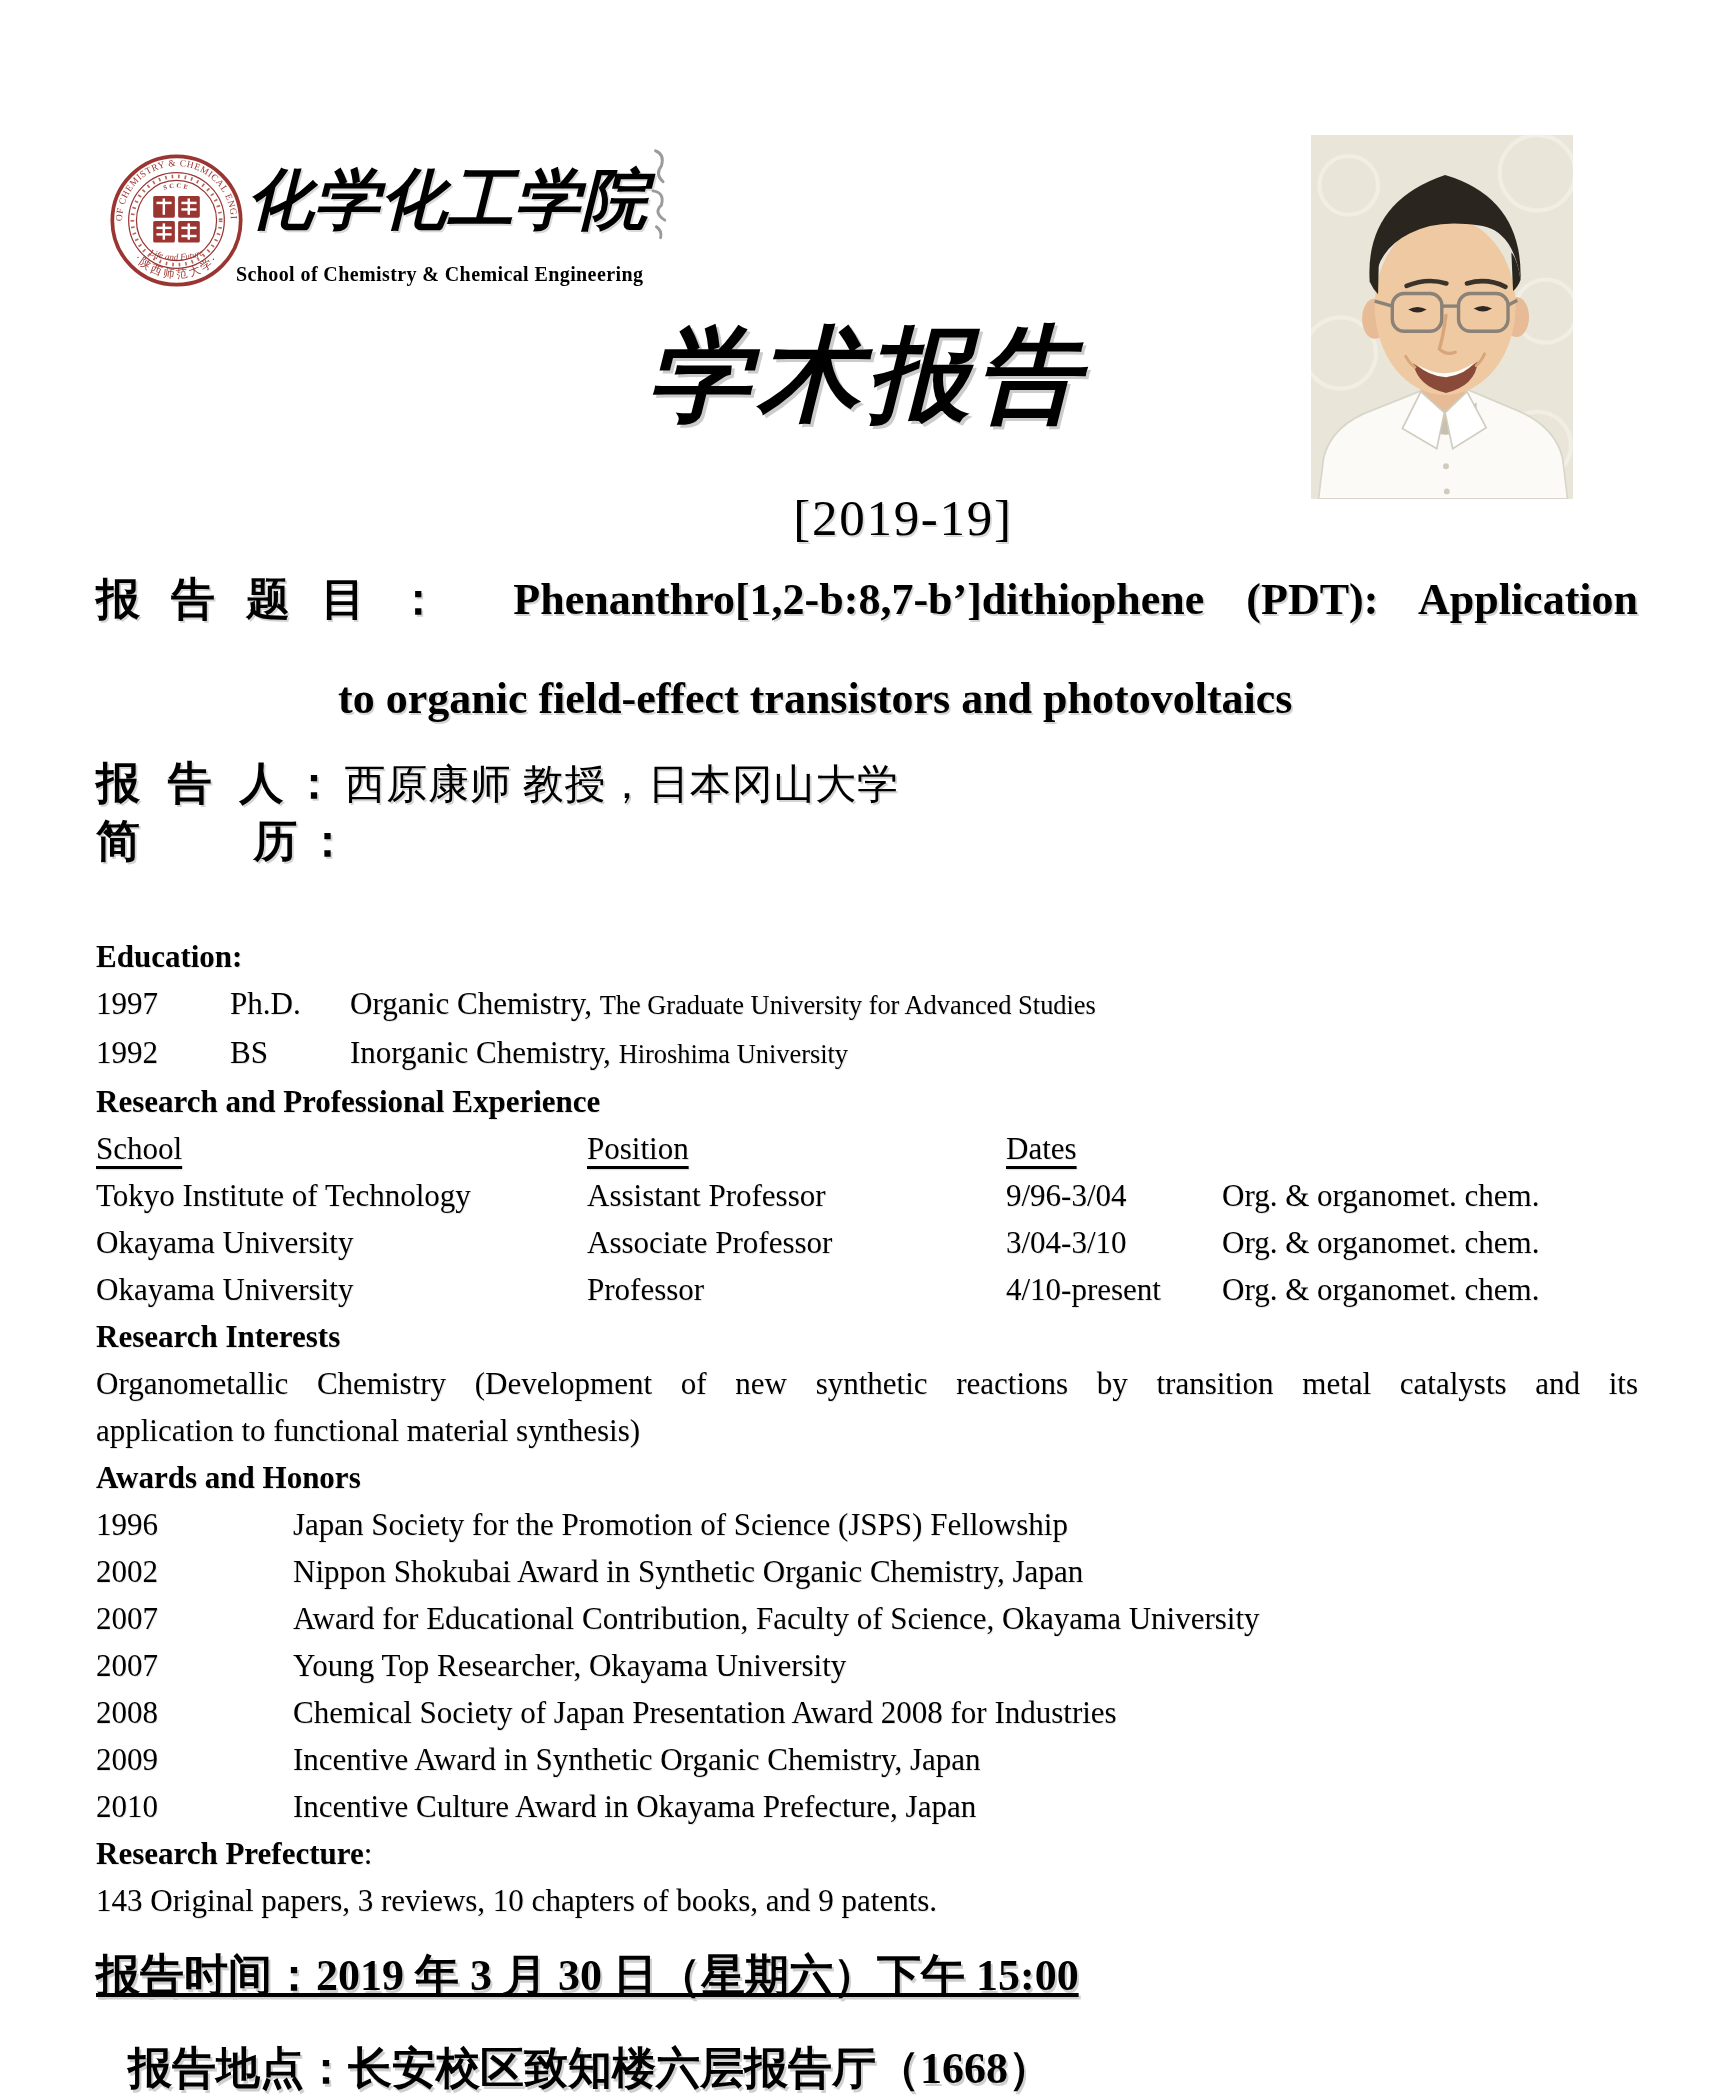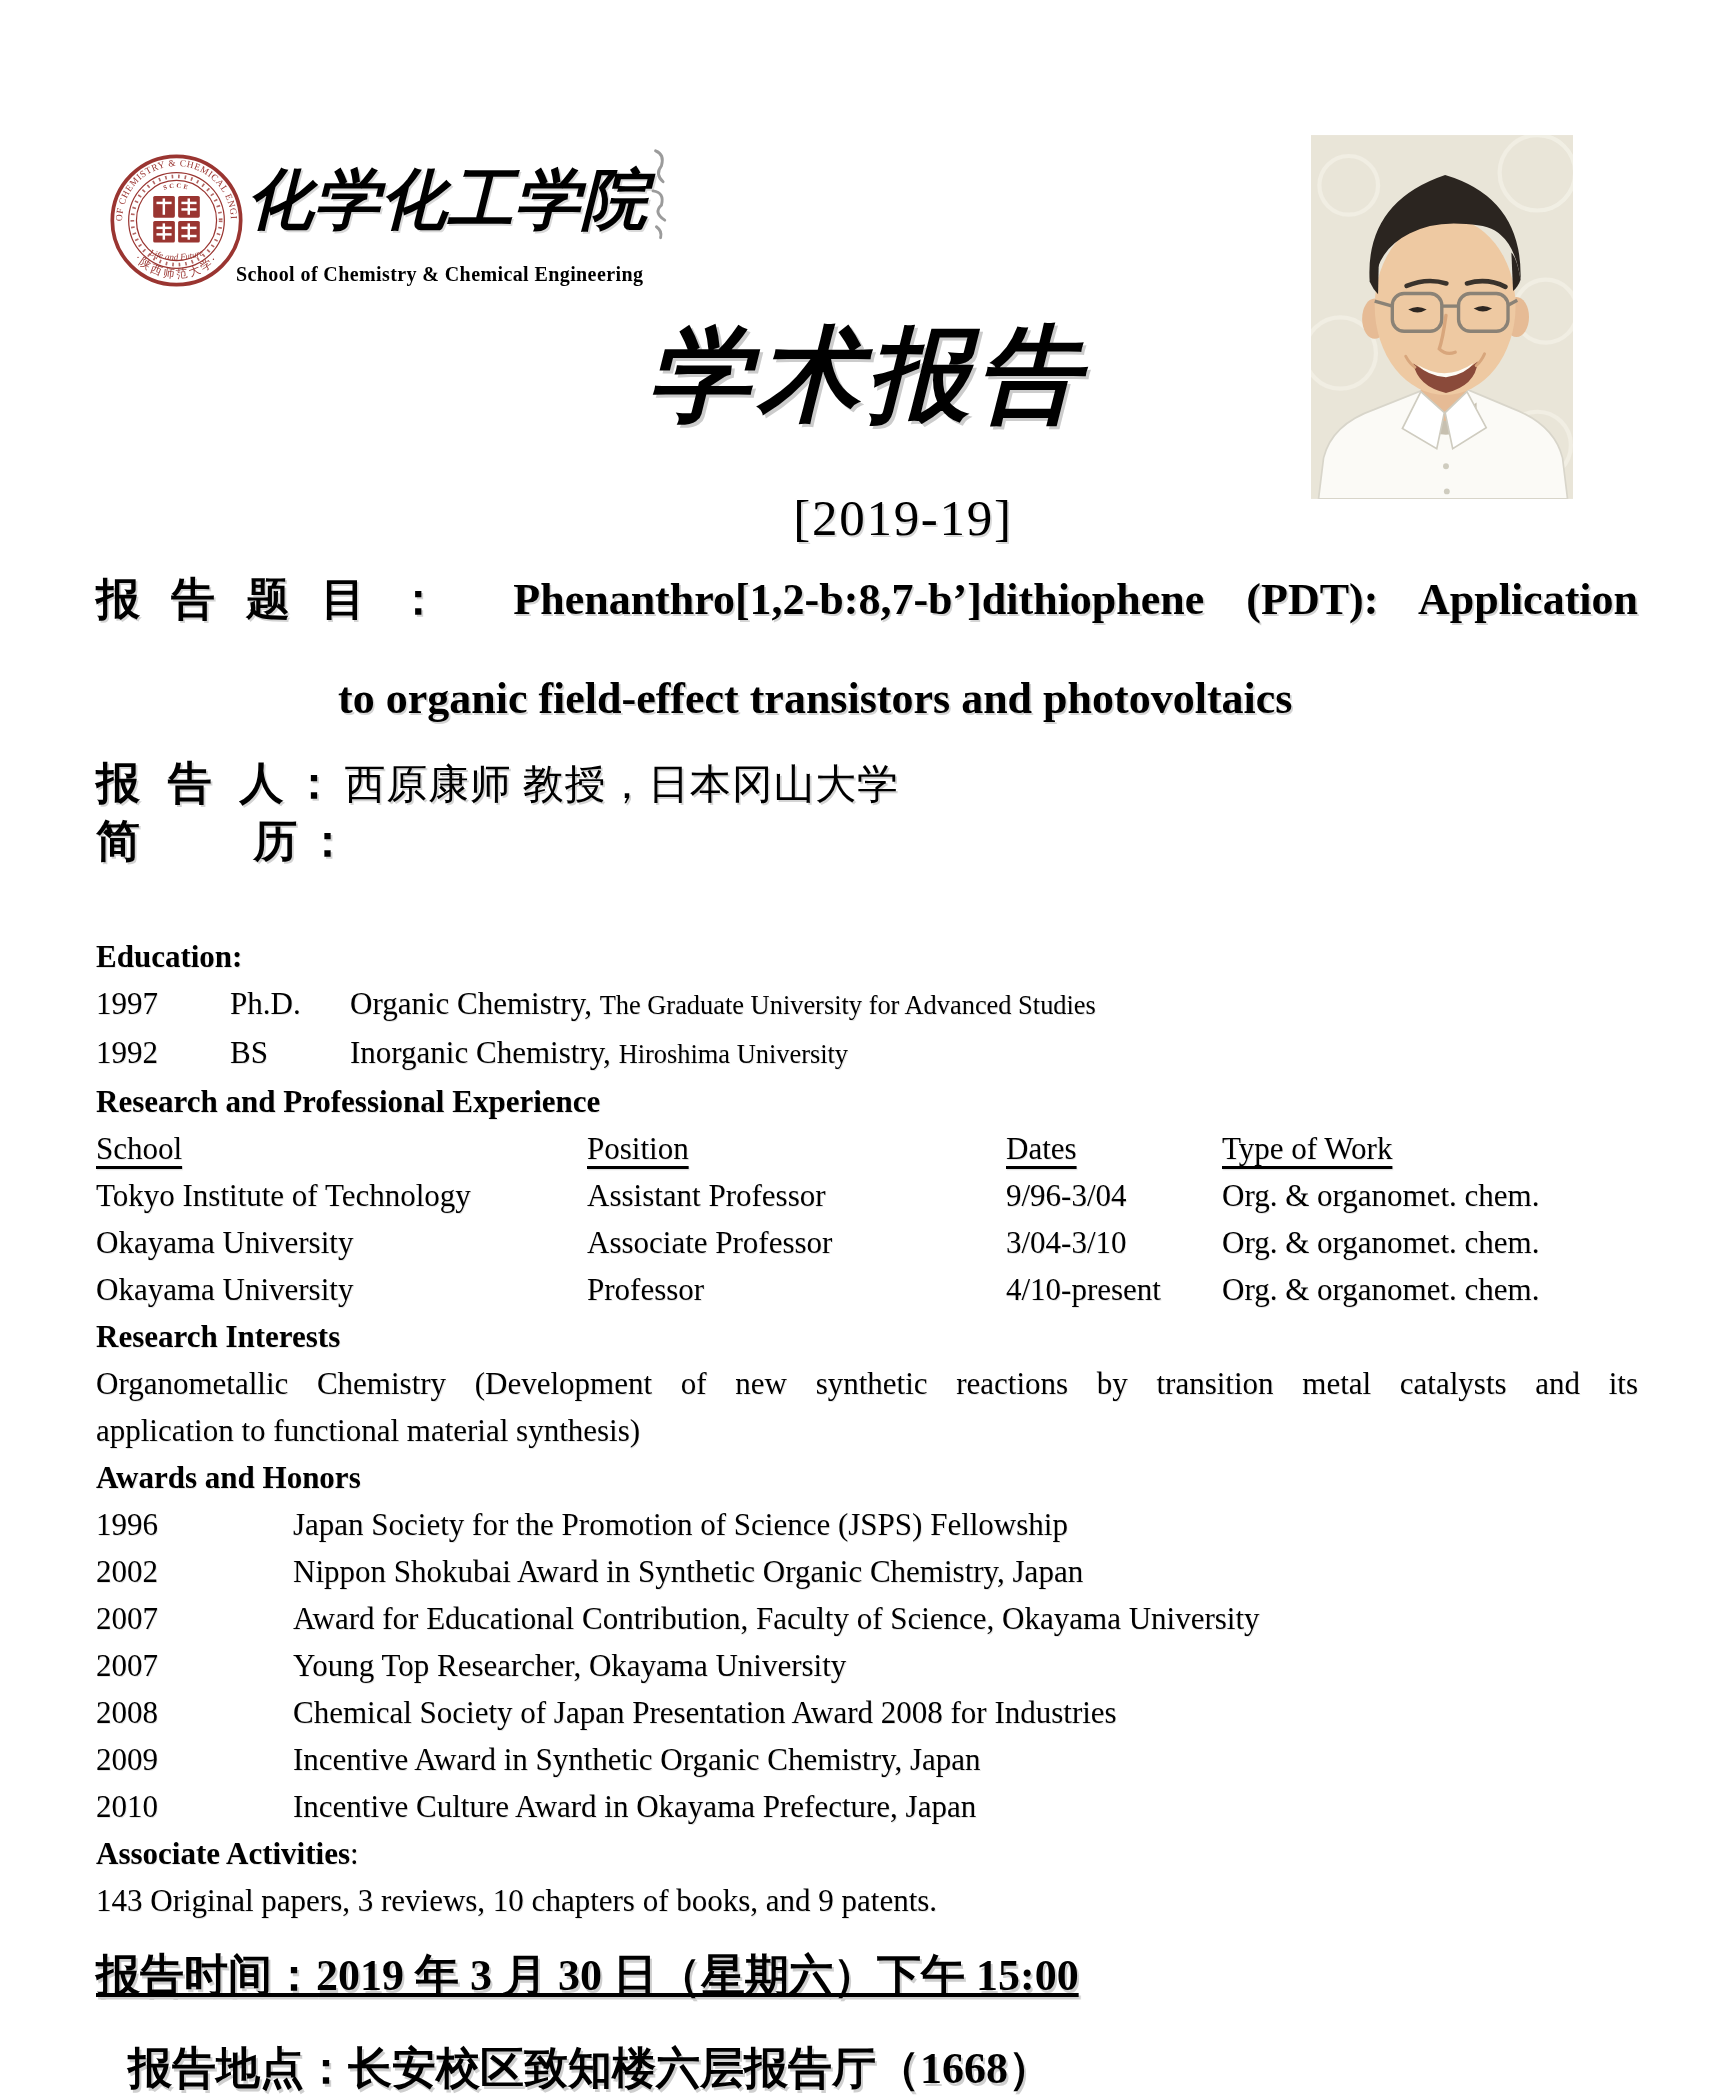--- a/index.html
+++ b/index.html
@@ -222,21 +222,20 @@
     <div><span class="edu-year">1997</span><span class="edu-degree">Ph.D.</span><span>Organic Chemistry,</span> <span class="small">The Graduate University for Advanced Studies</span></div>
 
     <div><span class="edu-year">1992</span><span class="edu-degree">BS</span><span>Inorganic Chemistry,</span> <span class="small">Hiroshima University</span></div>
 
     <div class="rb-heading">Research and Professional Experience</div>
 
     <div class="exp-row">
       <span><span class="u">School</span></span>
       <span><span class="u">Position</span></span>
       <span><span class="u">Dates</span></span>
-      <span><span class="u">Type of Work</span></span>
     </div>
 
     <div class="exp-row">
       <span>Tokyo Institute of Technology</span>
       <span>Assistant Professor</span>
       <span>9/96-3/04</span>
       <span>Org. &amp; organomet. chem.</span>
     </div>
     <div class="exp-row">
       <span>Okayama University</span>
@@ -279,21 +278,21 @@
     </div>
     <div class="aw-row">
       <span>2009</span>
       <span>Incentive Award in Synthetic Organic Chemistry, Japan</span>
     </div>
     <div class="aw-row">
       <span>2010</span>
       <span>Incentive Culture Award in Okayama Prefecture, Japan</span>
     </div>
 
-    <div><span class="rb-heading">Associate Activities</span><span>:</span></div>
+    <div><span class="rb-heading">Research Prefecture</span><span>:</span></div>
     <div>143 Original papers, 3 reviews, 10 chapters of books, and 9 patents.</div>
 
   </div>
 
   <div class="sched-time"><span>报告时间：</span><span>2019 年 3 月 30 日（星期六）下午 15:00</span></div>
   <div class="sched-venue"><span>报告地点：</span><span>长安校区致知楼六层报告厅（1668）</span></div>
 
 </div>
 
 

